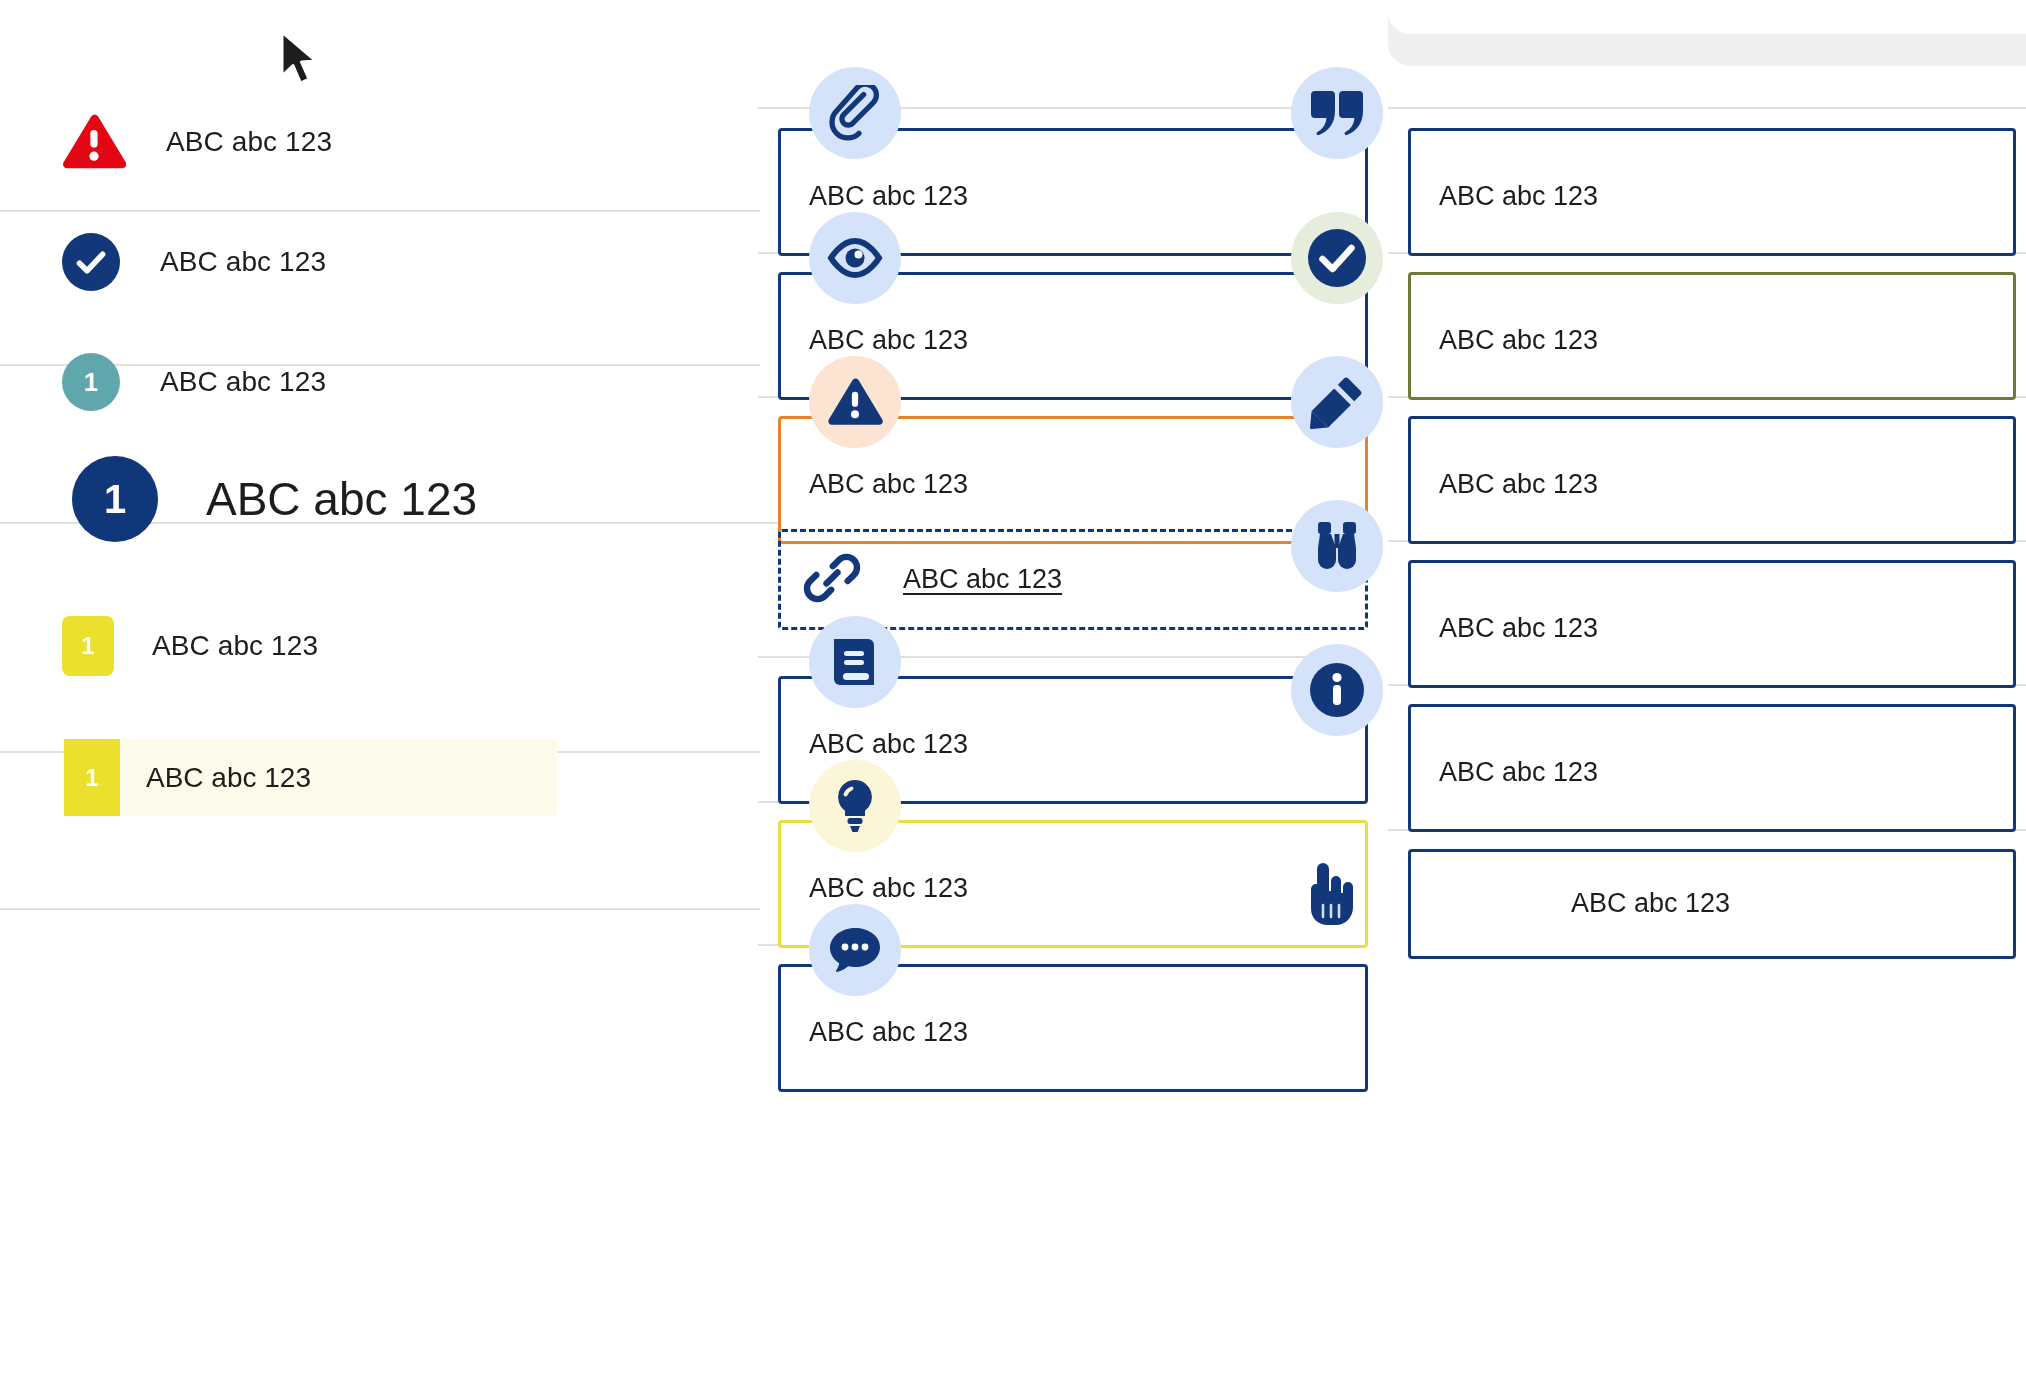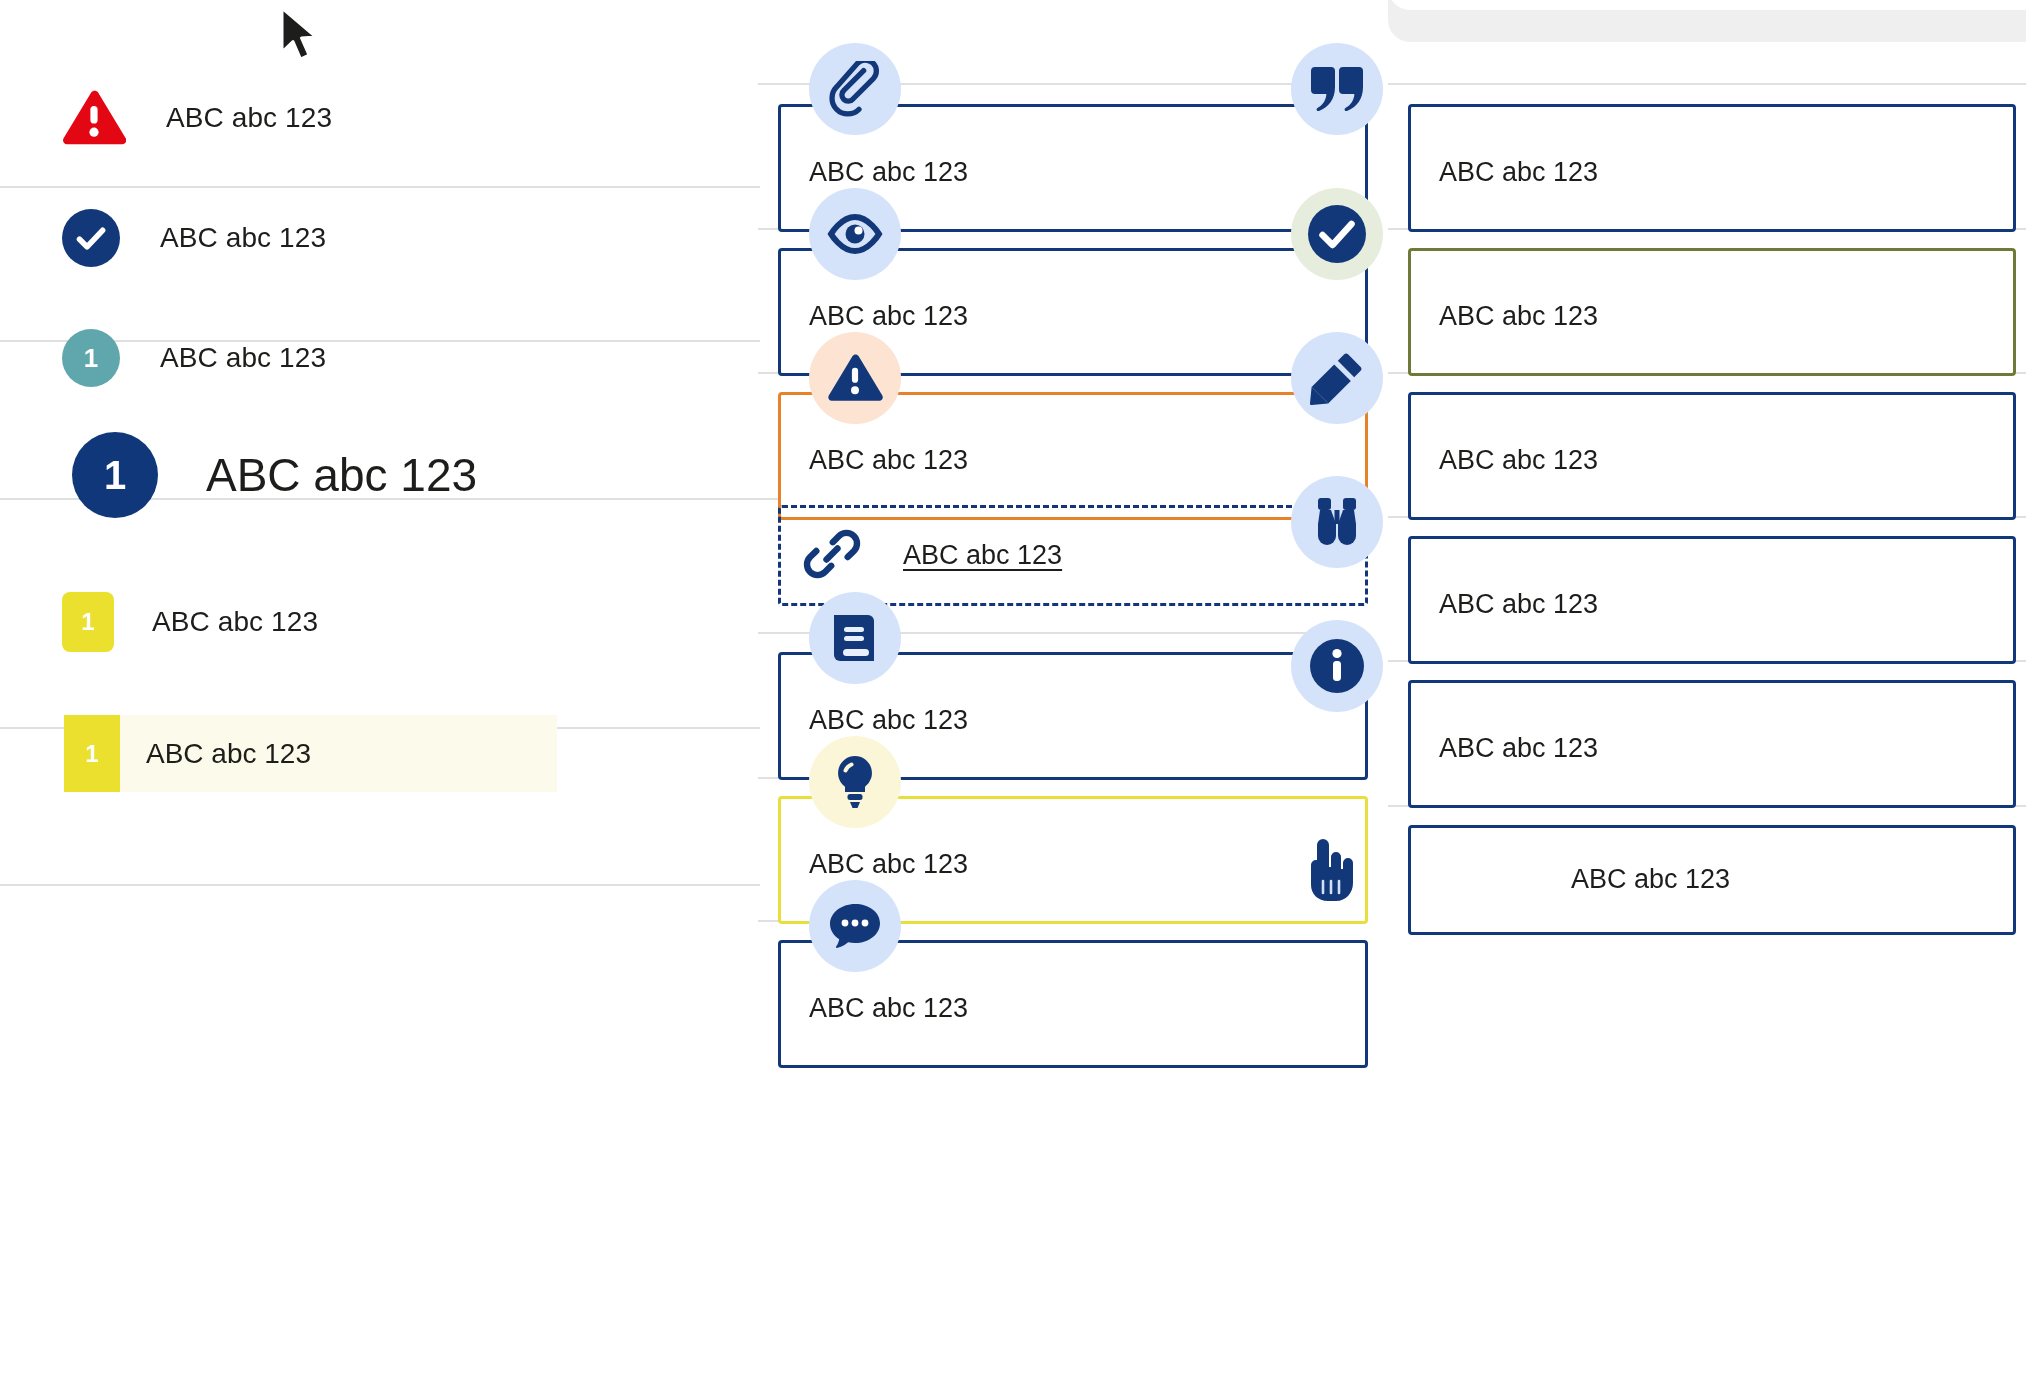--- a/index.html
+++ b/index.html
@@ -12,21 +12,21 @@
     width: 2026px;
     height: 1392px;
     position: relative;
     overflow: hidden;
     font-family: "Liberation Sans", "DejaVu Sans", sans-serif;
     color: #1a1a1a;
     -webkit-font-smoothing: antialiased;
   }
 
   
-  .stage { position: absolute; inset: 0; }
+  .stage { position: absolute; inset: 0; margin-top: 24px; }
 
   .hr {
     position: absolute;
     height: 2px;
     background: #e0e0e0;
   }
 
   
   #left-column {
     position: absolute;

